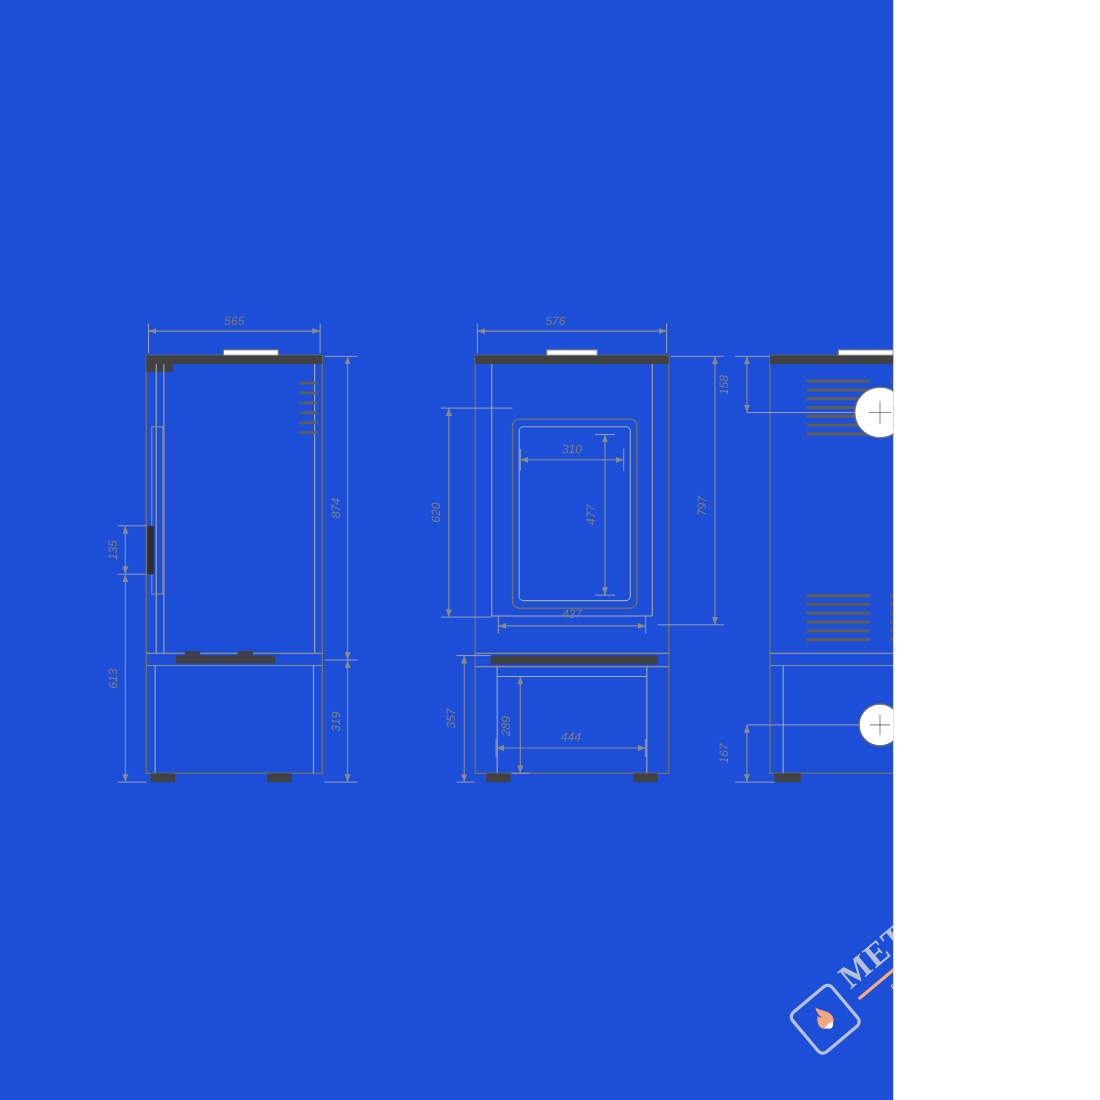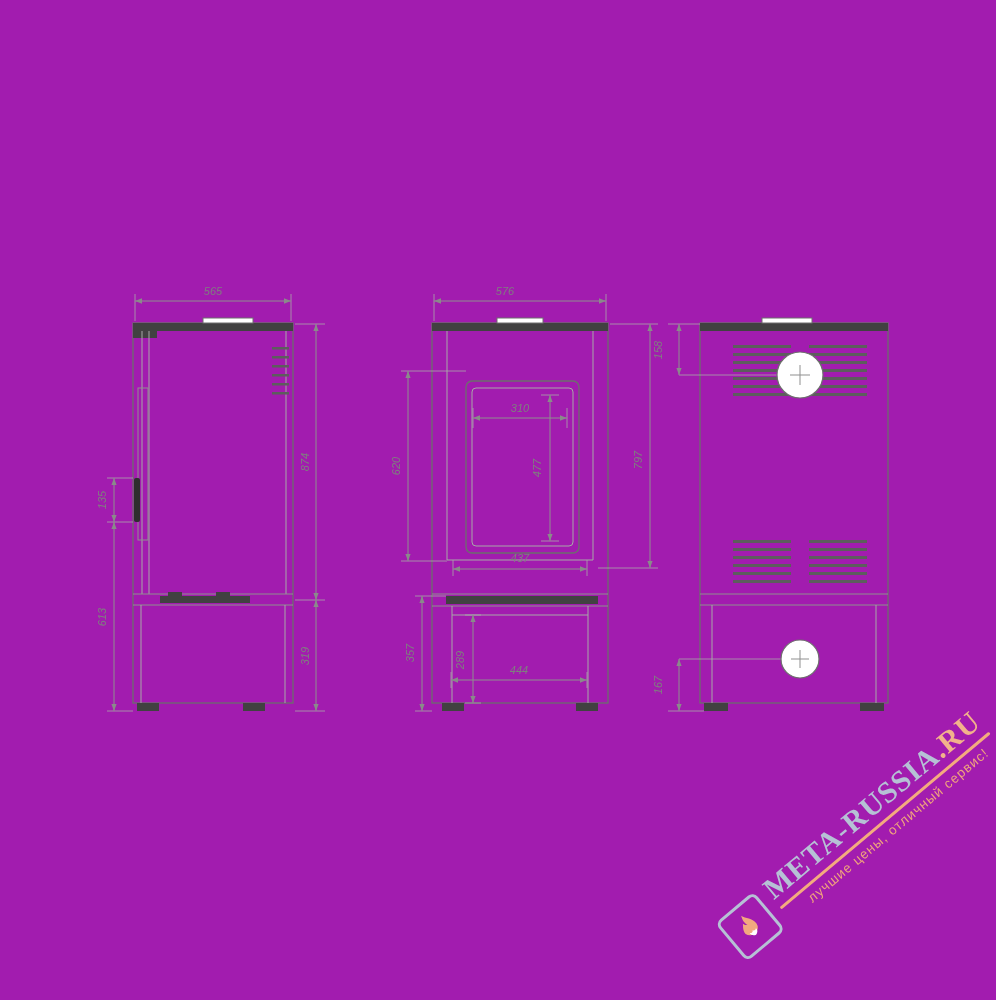--- a/index.html
+++ b/index.html
@@ -1,16 +1,16 @@
 <!DOCTYPE html>
 <html><head>
 <meta charset="utf-8">
 <style>
   html,body{margin:0;padding:0;background:#fff;}
-  .canvas{position:relative;width:996px;height:1000px;background:#a21caf;overflow:hidden;
+  .canvas{position:relative;width:812px;height:1000px;background:#1d4ed8;overflow:hidden;
           font-family:"Liberation Sans",sans-serif;}
   svg text.dim{font-family:"Liberation Sans",sans-serif;font-style:italic;font-size:11px;fill:#7f7f7f;}
   .outline{fill:none;stroke:#6e6e6e;stroke-width:1.3;}
   .thin{stroke:#a8a8a8;stroke-width:1;fill:none;}
   .mid{stroke:#8f8f8f;stroke-width:1;fill:none;}
   .dimline{stroke:#8f8f8f;stroke-width:1;fill:none;}
   .extline{stroke:#aaaaaa;stroke-width:0.8;fill:none;}
   .darkfill{fill:#414141;stroke:none;}
   .slat{fill:#5d5d5d;stroke:none;}
 

